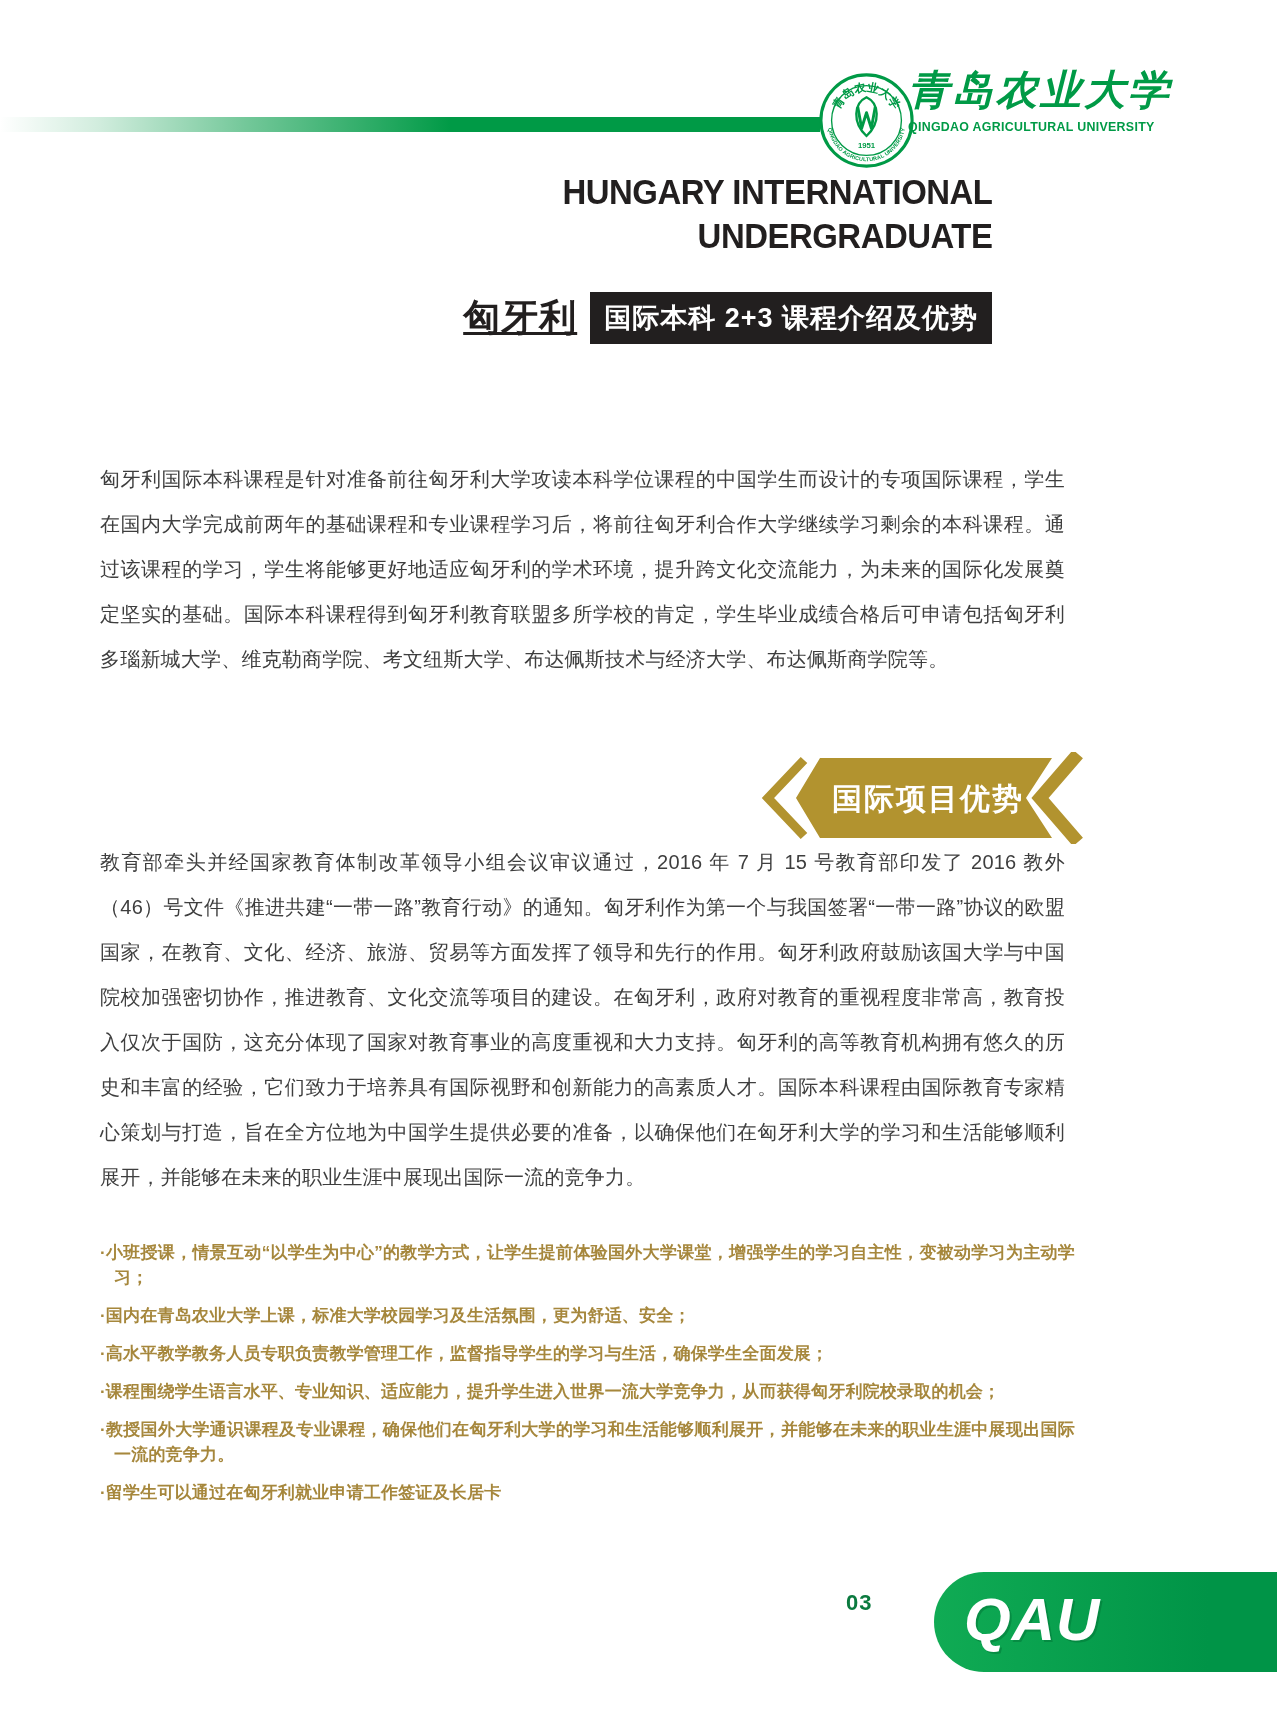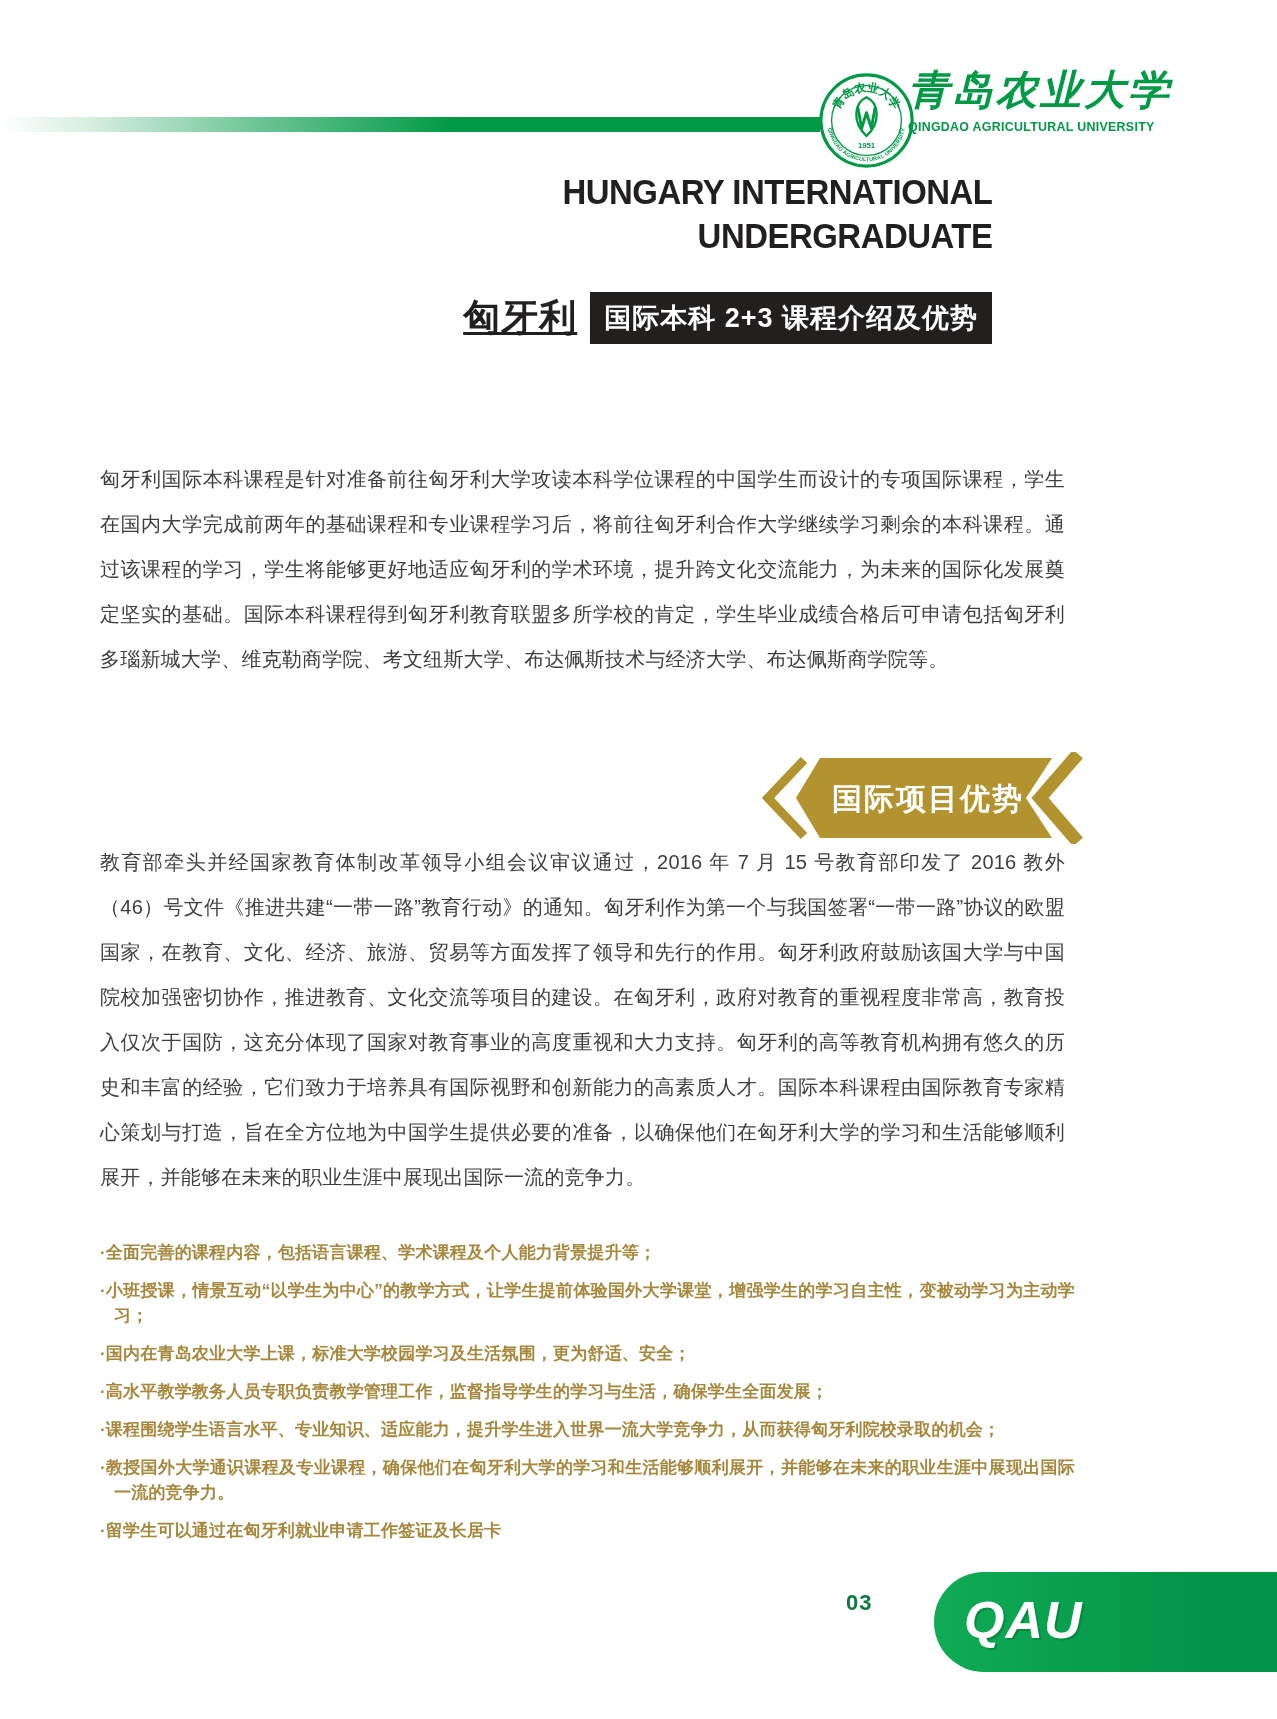--- a/index.html
+++ b/index.html
@@ -35,21 +35,21 @@
   
   .bullets{position:absolute;left:100px;top:1240px;width:975px;list-style:none;margin:0;padding:0;}
   .bullets li{color:#a6873c;font-size:17px;line-height:25px;font-weight:700;
     letter-spacing:.2px;margin-bottom:13px;padding-left:14px;text-indent:-14px;text-align:justify;}
 
   
   .page-num{position:absolute;left:846px;top:1590px;font-size:22px;font-weight:700;color:#0b7a3f;letter-spacing:1px;}
   .footer-pill{position:absolute;left:934px;top:1572px;width:343px;height:100px;
     border-radius:50px 0 0 50px;background:linear-gradient(90deg,#10ab54 0%,#009447 80%);}
   .footer-logo{position:absolute;left:30px;top:0;height:128px;line-height:96px;color:#ffffff;
-    font-size:52px;font-weight:700;font-style:italic;letter-spacing:1px;
+    font-size:60px;font-weight:700;font-style:italic;letter-spacing:1px;
     text-shadow:2px 2px 0 rgba(0,110,50,.45);}
 </style>
 </head>
 <body>
 
 <div id="page">
 
   <div class="grad-bar"></div>
 
   <svg class="seal" viewBox="0 0 100 100">
@@ -90,21 +90,20 @@
   <svg class="banner-svg" viewBox="0 0 340 92">
     <polyline points="52,8 16,46 52,84" fill="none" stroke="#b2932f" stroke-width="9"></polyline>
     <polygon points="86,6 300,6 274,46 300,86 68,86 44,46 68,6" fill="#b2932f"></polygon>
     <polyline points="326,2 288,46 326,90" fill="none" stroke="#b2932f" stroke-width="13"></polyline>
     <text x="176" y="57" font-size="30" font-weight="bold" fill="#ffffff" text-anchor="middle" letter-spacing="2">国际项目优势</text>
   </svg>
 
   <div class="para para-2">教育部牵头并经国家教育体制改革领导小组会议审议通过，2016 年 7 月 15 号教育部印发了 2016 教外（46）号文件《推进共建“一带一路”教育行动》的通知。匈牙利作为第一个与我国签署“一带一路”协议的欧盟国家，在教育、文化、经济、旅游、贸易等方面发挥了领导和先行的作用。匈牙利政府鼓励该国大学与中国院校加强密切协作，推进教育、文化交流等项目的建设。在匈牙利，政府对教育的重视程度非常高，教育投入仅次于国防，这充分体现了国家对教育事业的高度重视和大力支持。匈牙利的高等教育机构拥有悠久的历史和丰富的经验，它们致力于培养具有国际视野和创新能力的高素质人才。国际本科课程由国际教育专家精心策划与打造，旨在全方位地为中国学生提供必要的准备，以确保他们在匈牙利大学的学习和生活能够顺利展开，并能够在未来的职业生涯中展现出国际一流的竞争力。</div>
 
   <ul class="bullets">
-    <li>·全面完善的课程内容，包括语言课程、学术课程及个人能力背景提升等；</li>
     <li>·小班授课，情景互动“以学生为中心”的教学方式，让学生提前体验国外大学课堂，增强学生的学习自主性，变被动学习为主动学习；</li>
     <li>·国内在青岛农业大学上课，标准大学校园学习及生活氛围，更为舒适、安全；</li>
     <li>·高水平教学教务人员专职负责教学管理工作，监督指导学生的学习与生活，确保学生全面发展；</li>
     <li>·课程围绕学生语言水平、专业知识、适应能力，提升学生进入世界一流大学竞争力，从而获得匈牙利院校录取的机会；</li>
     <li>·教授国外大学通识课程及专业课程，确保他们在匈牙利大学的学习和生活能够顺利展开，并能够在未来的职业生涯中展现出国际一流的竞争力。</li>
     <li>·留学生可以通过在匈牙利就业申请工作签证及长居卡</li>
   </ul>
 
   <div class="page-num">03</div>
   <div class="footer-pill">

